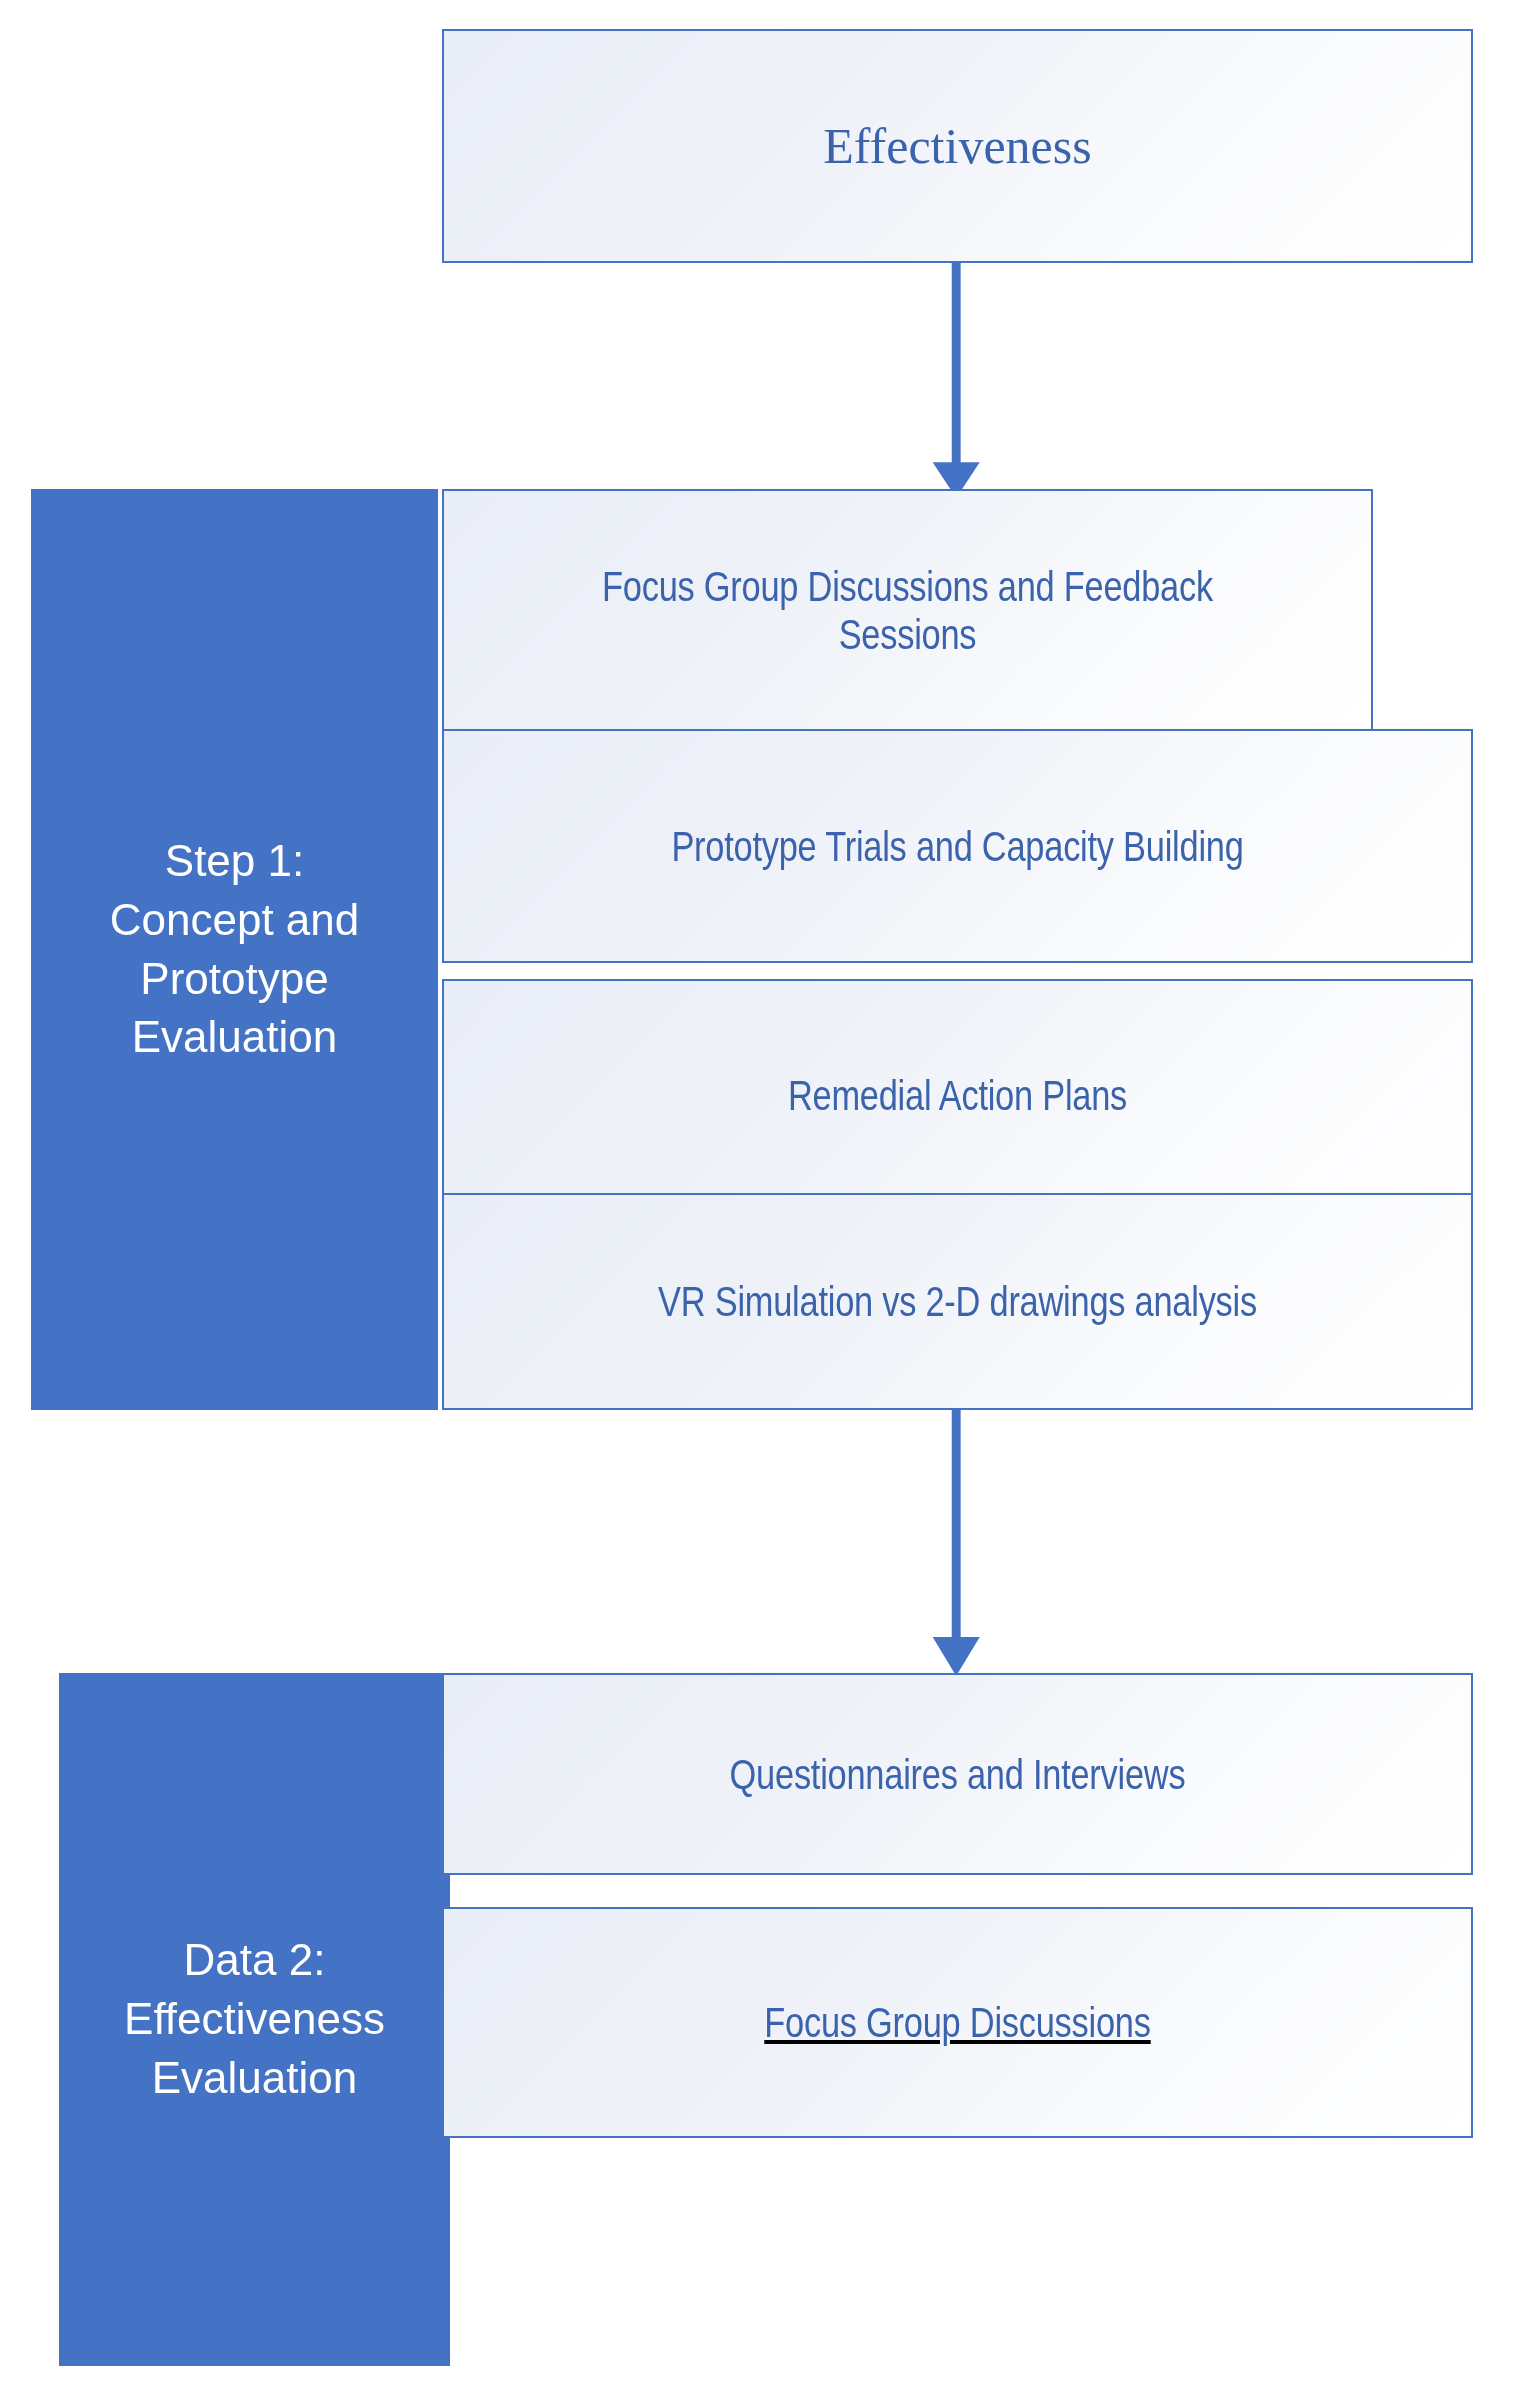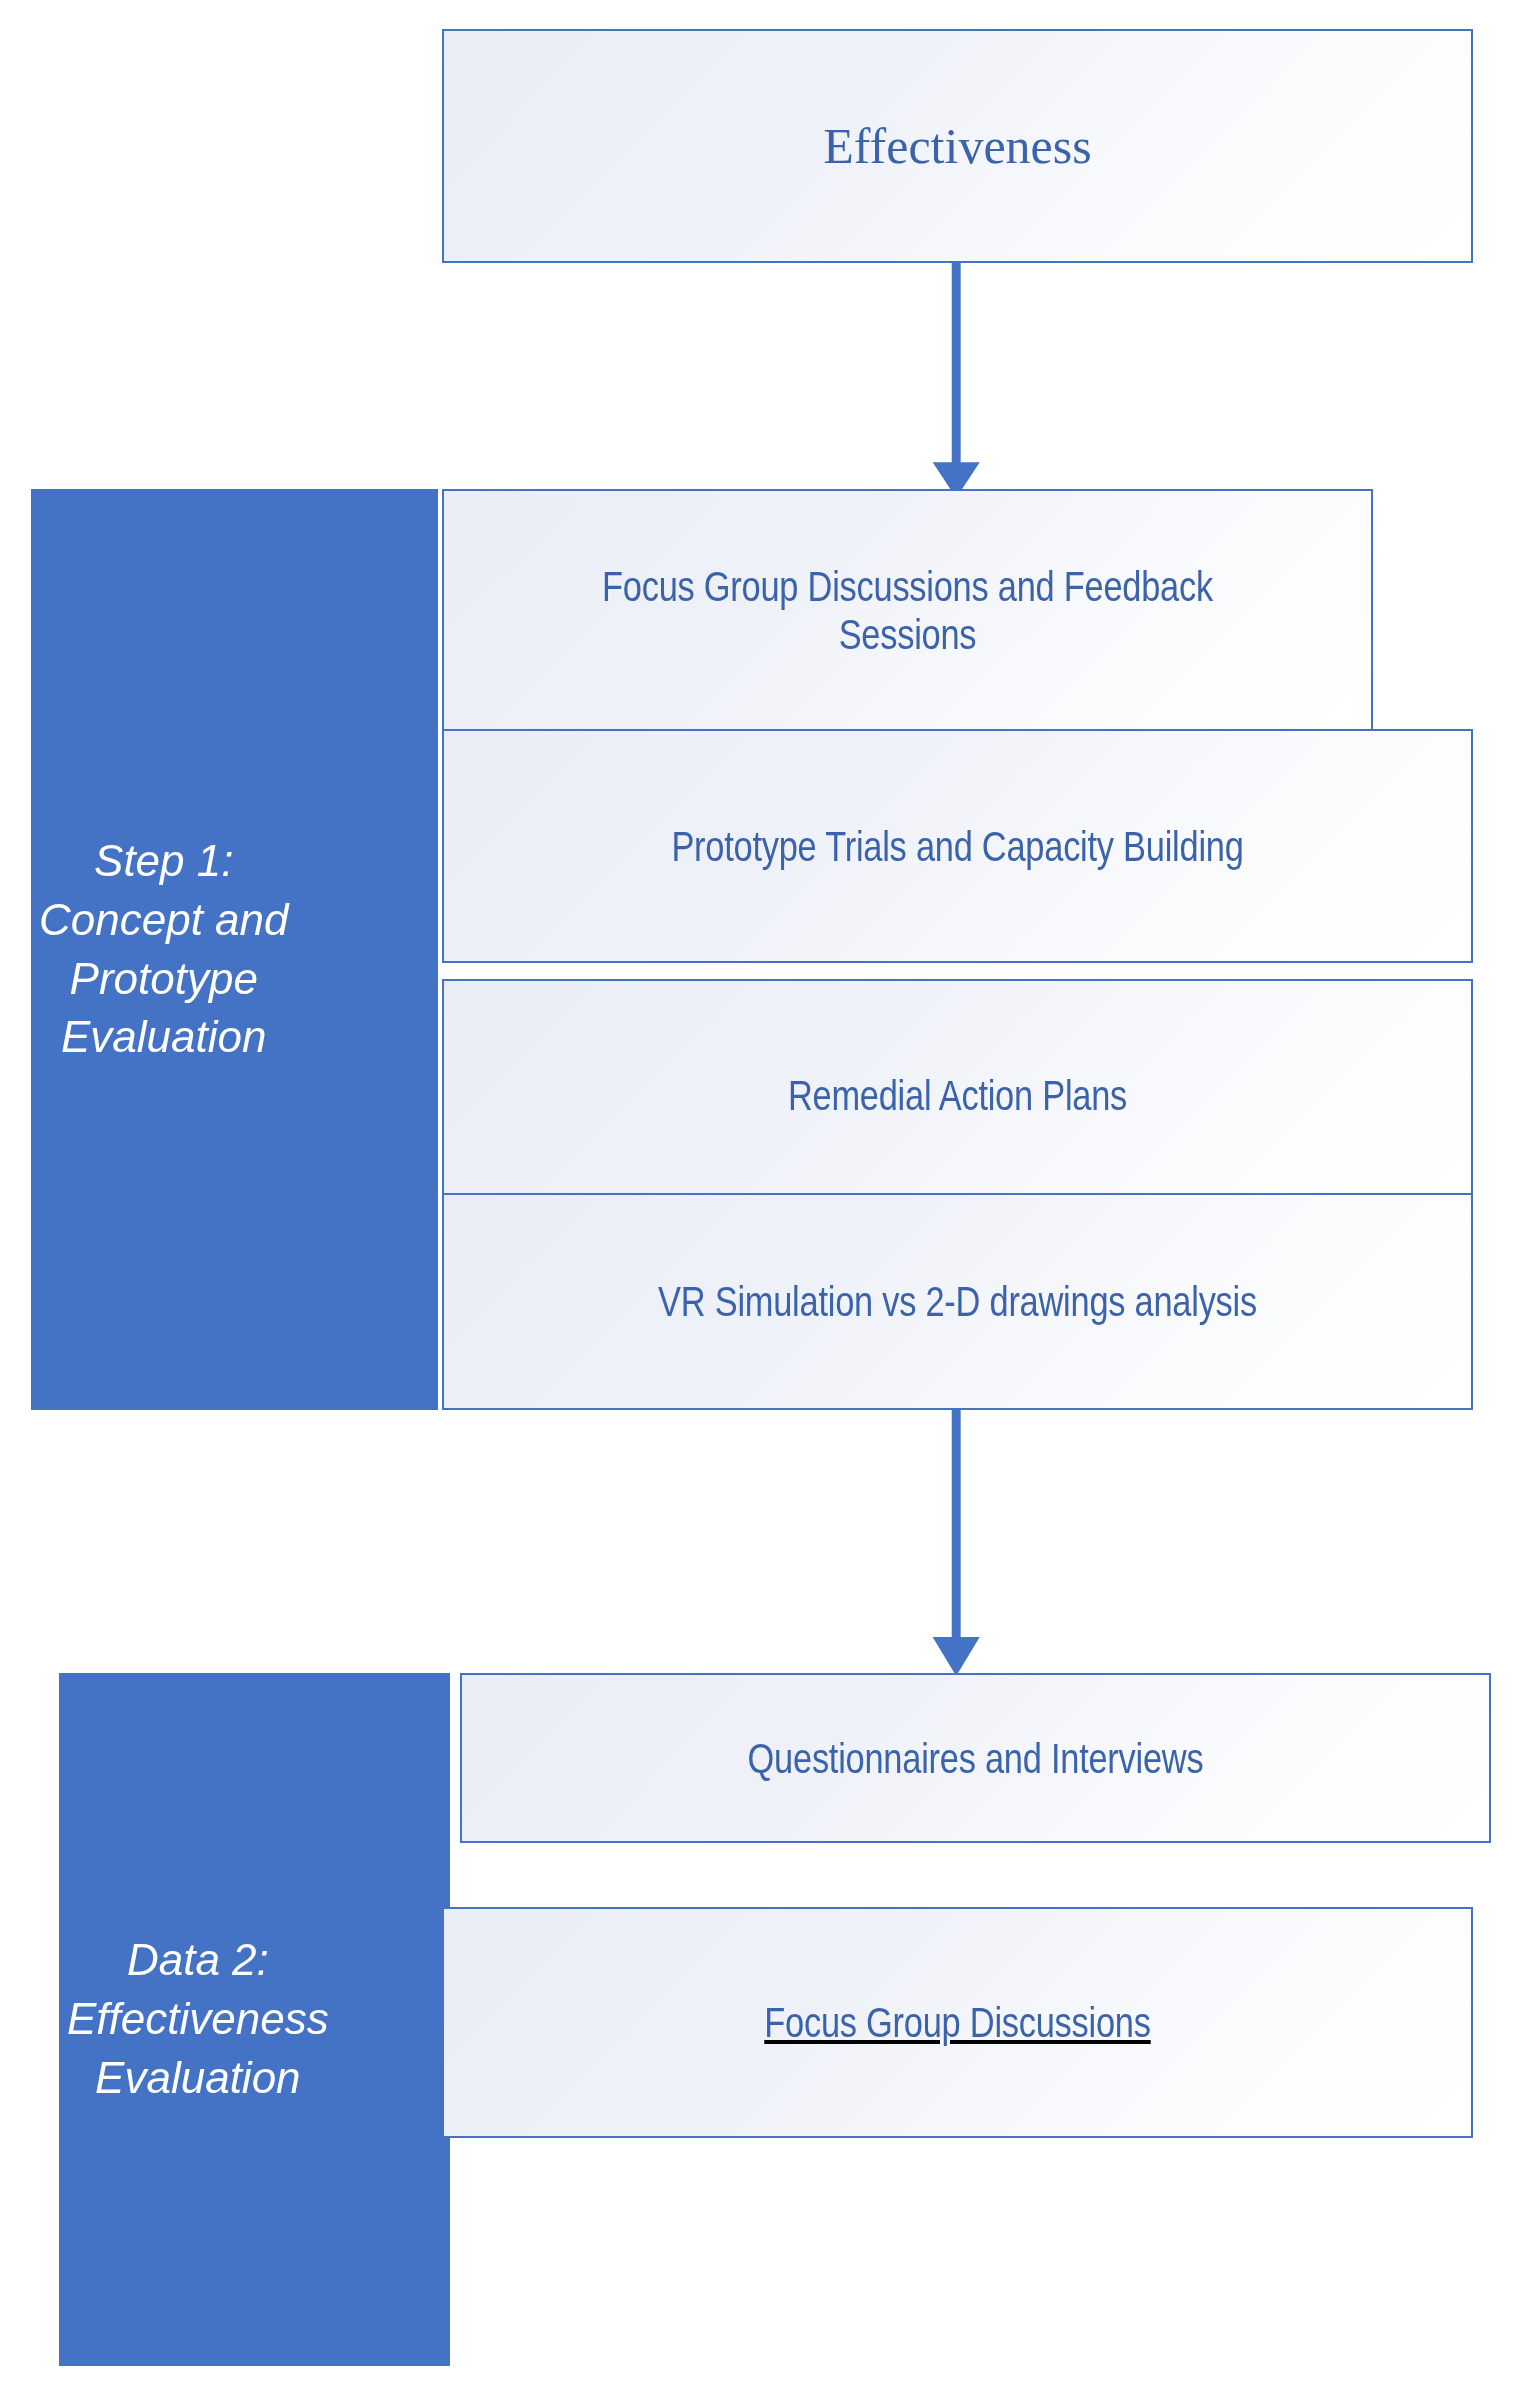--- a/index.html
+++ b/index.html
@@ -66,22 +66,22 @@
     white-space: normal;
   }
 
   
   .step-panel {
     position: absolute;
     box-sizing: border-box;
     background: #4472C4;
     display: flex;
     align-items: center;
+    justify-content: center;
     text-align: center;
-    font-style: italic;
   }
   .step-panel .step-panel-label {
     color: #FFFFFF;
     font-family: "Liberation Sans", sans-serif;
     font-size: 44px;
     font-weight: 400;
     line-height: 1.34;
     padding: 0 8px;
     white-space: pre-line;
   }
@@ -99,21 +99,21 @@
     height: 693px;
   }
 
   
   #s1-item-0 { left: 442px; top: 489px;  width: 931px; height: 242px; }
   #s1-item-1 { left: 442px; top: 729px;  width: 1031px; height: 234px; }
   #s1-item-2 { left: 442px; top: 962px; width: 1031px; height: 232px; margin-top: 17px; }
   #s1-item-3 { left: 442px; top: 1193px; width: 1031px; height: 217px; }
 
   
-  #s2-item-0 { left: 460px; top: 1673px; width: 1031px; height: 170px; }
+  #s2-item-0 { left: 442px; top: 1673px; width: 1031px; height: 202px; }
   #s2-item-1 { left: 442px; top: 1907px; width: 1031px; height: 231px; text-decoration: underline; }
   #s2-item-2 { left: 442px; top: 2136px; width: 1031px; height: 230px; }
 
   
   .connector {
     position: absolute;
     pointer-events: none;
   }
   #arrow-1 { left: 892px; top: 261px;  width: 130px; height: 237px; }
   #arrow-2 { left: 892px; top: 1408px; width: 130px; height: 268px; }

